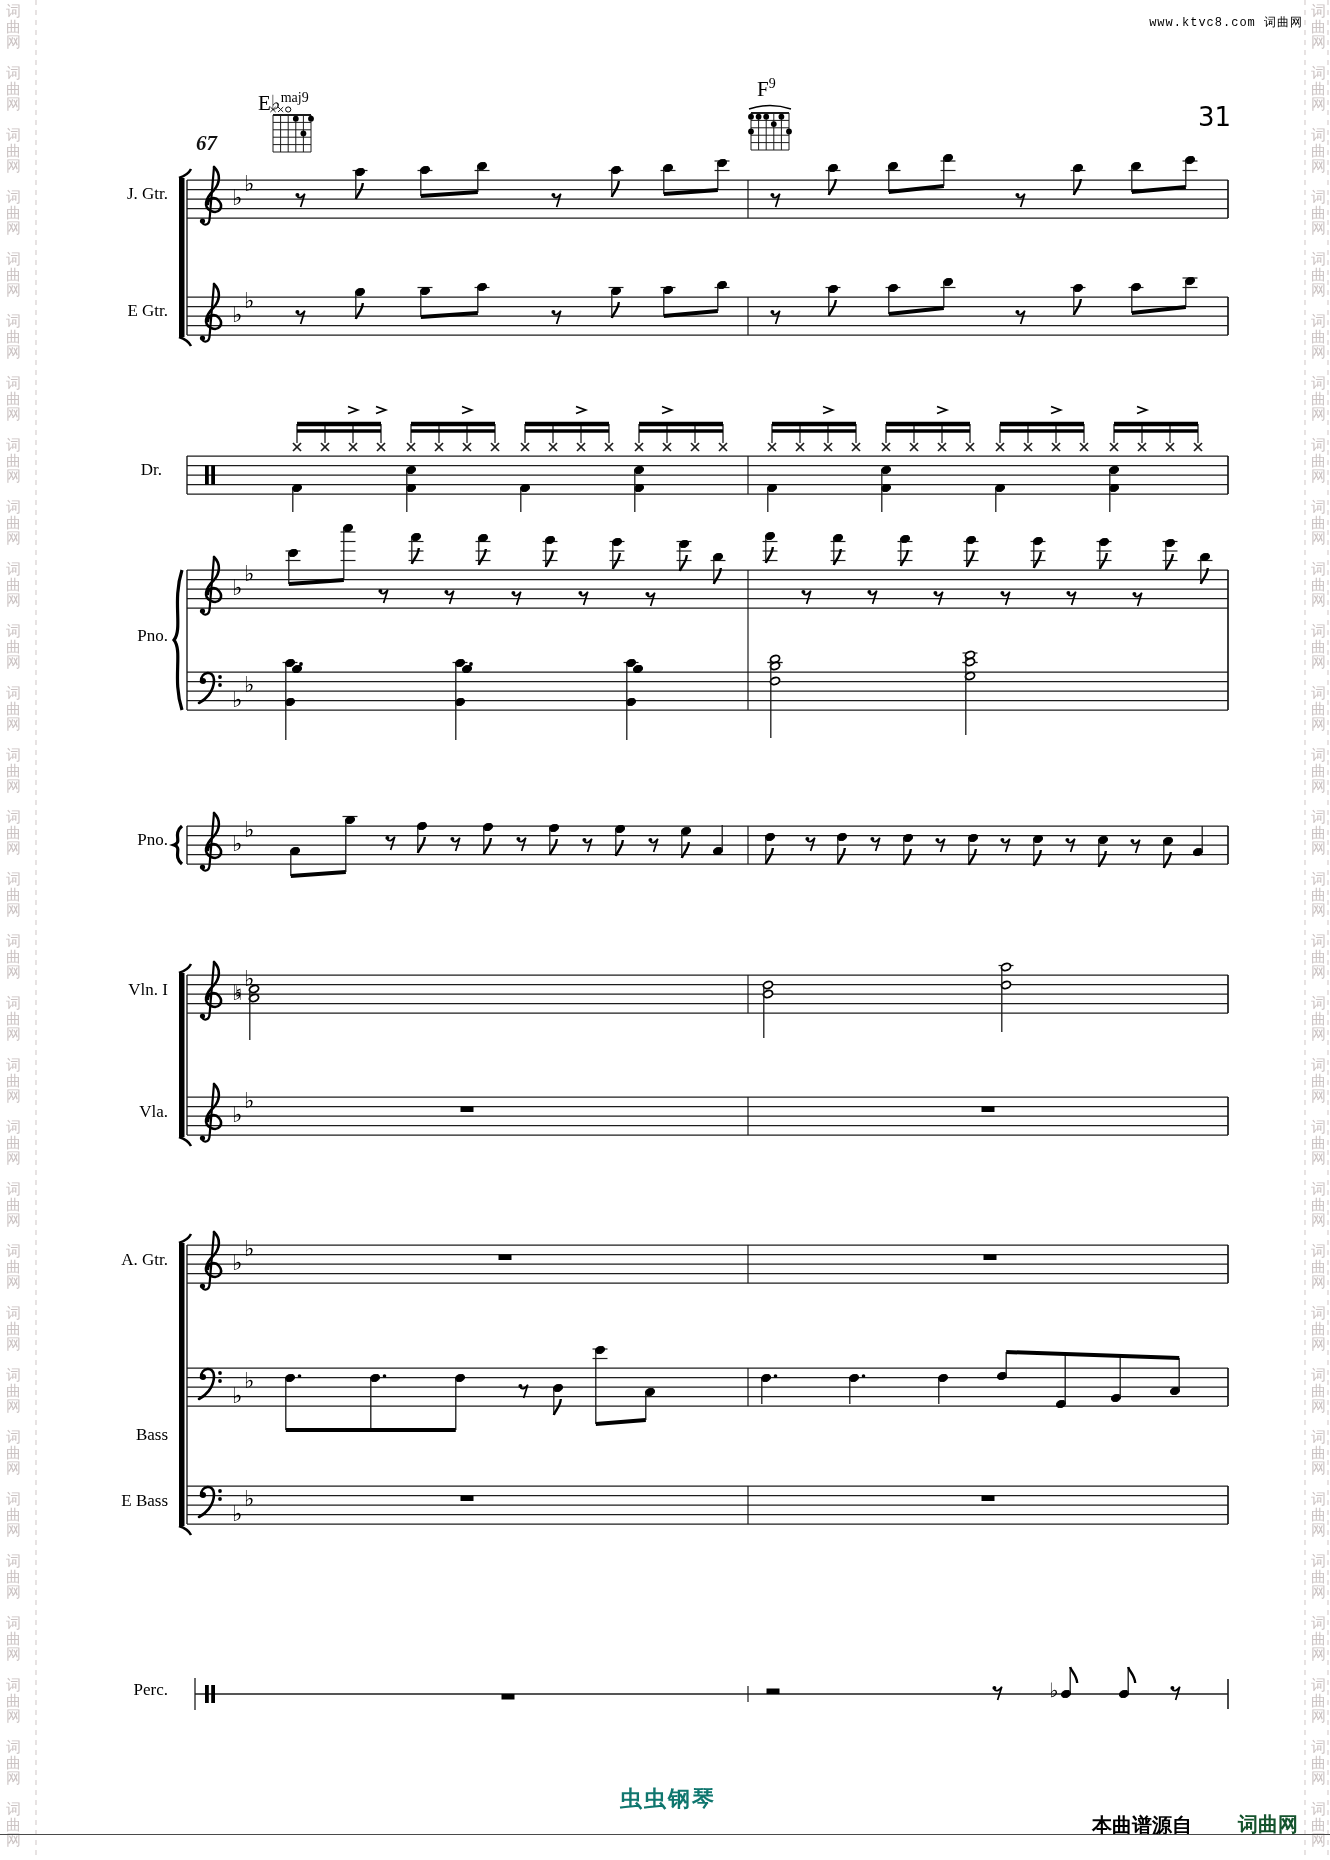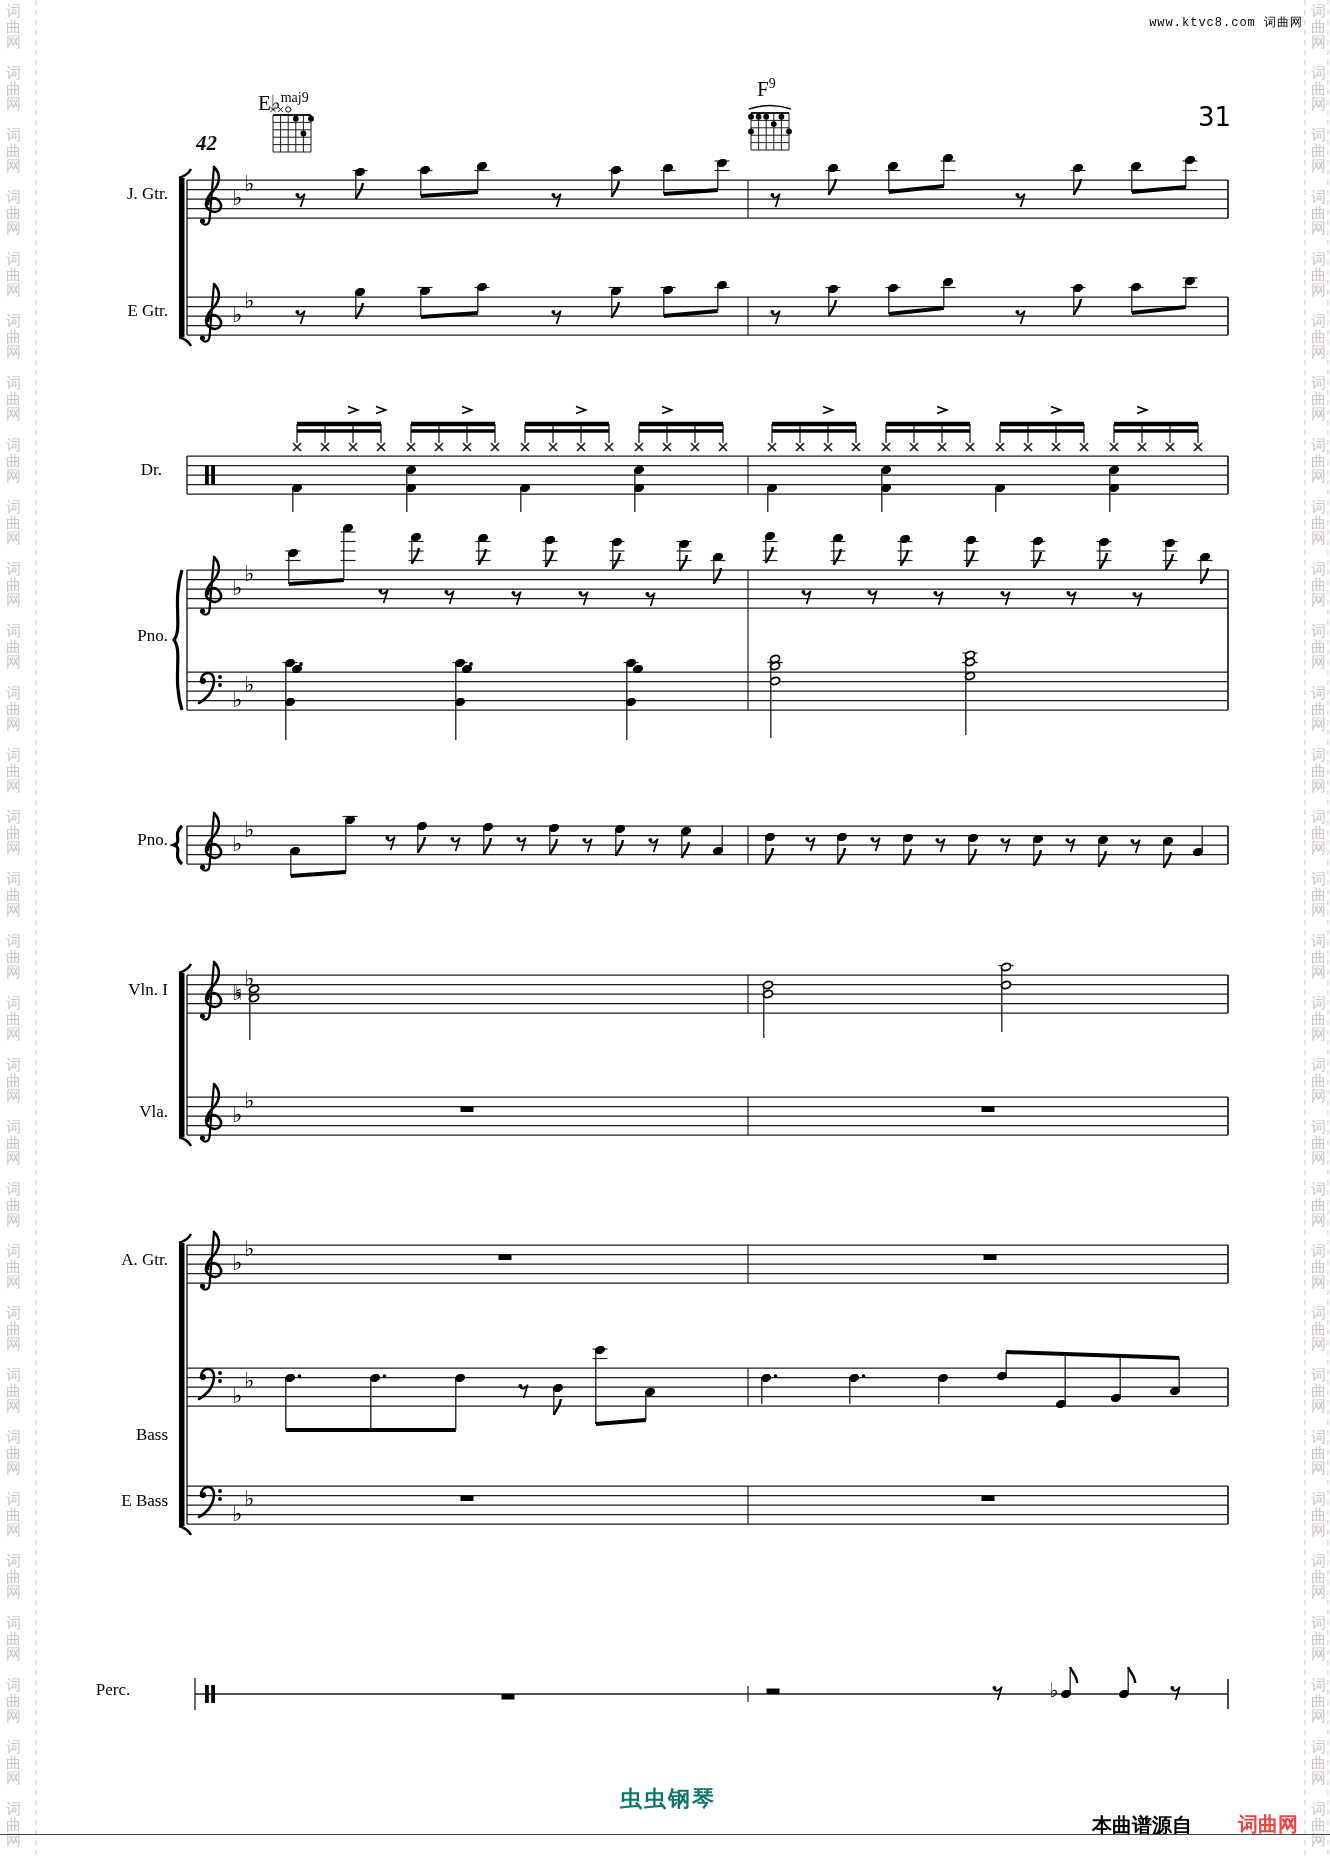--- a/index.html
+++ b/index.html
@@ -949,35 +949,35 @@
     <circle cx="766.2" cy="116.7" r="2.9" fill="#000"></circle>
     <circle cx="781.4" cy="116.7" r="2.9" fill="#000"></circle>
     <circle cx="773.8" cy="124.1" r="2.9" fill="#000"></circle>
     <circle cx="751" cy="131.5" r="2.9" fill="#000"></circle>
     <circle cx="789" cy="131.5" r="2.9" fill="#000"></circle>
     <path d="M 749 109 Q 770 102 791 109" fill="none" stroke="#000" stroke-width="1.4"></path>
   </svg>
 
 <div class="abs url" style="top:14px;right:27px;">www.ktvc8.com 词曲网</div>
 <div class="abs pagenum" style="top:102px;left:1198px;">31</div>
-<div class="abs measurenum" style="top:131px;left:196px;">42</div>
+<div class="abs measurenum" style="top:131px;left:196px;">67</div>
 
 <div class="abs chord-label" style="top:90px;left:258px;"><span>E♭</span><sup>maj9</sup></div>
 <div class="abs chord-label" style="top:76px;left:757px;"><span>F</span><sup>9</sup></div>
 
 <div id="labels">
     <div class="staff-label" style="left: 58px; top: 184px;">J. Gtr.</div>
     <div class="staff-label" style="left: 58px; top: 301px;">E Gtr.</div>
     <div class="staff-label" style="left: 52px; top: 460px;">Dr.</div>
     <div class="staff-label" style="left: 58px; top: 626px;">Pno.</div>
     <div class="staff-label" style="left: 58px; top: 830px;">Pno.</div>
     <div class="staff-label" style="left: 58px; top: 980px;">Vln. I</div>
     <div class="staff-label" style="left: 58px; top: 1102px;">Vla.</div>
     <div class="staff-label" style="left: 58px; top: 1250px;">A. Gtr.</div>
     <div class="staff-label" style="left: 58px; top: 1425px;">Bass</div>
     <div class="staff-label" style="left: 58px; top: 1491px;">E Bass</div>
-    <div class="staff-label" style="left: 58px; top: 1680px; text-align: center;">Perc.</div>
+    <div class="staff-label" style="left: 58px; top: 1680px;">Perc.</div>
   </div>
 
 <div class="abs footer-center" style="top:1784px;left:620px;">虫虫钢琴</div>
 <div class="abs footer-src" style="top:1812px;left:1092px;">本曲谱源自</div>
-<div class="abs footer-site" style="top: 1811px; left: 1238px; color: #ef4444;" id="footer-site">词曲网</div>
+<div class="abs footer-site" style="top: 1811px; left: 1238px; color: #14532d;" id="footer-site">词曲网</div>
 <div class="hairline" id="footer-rule" style="top: 1834px;"></div>
 
 </body></html>

